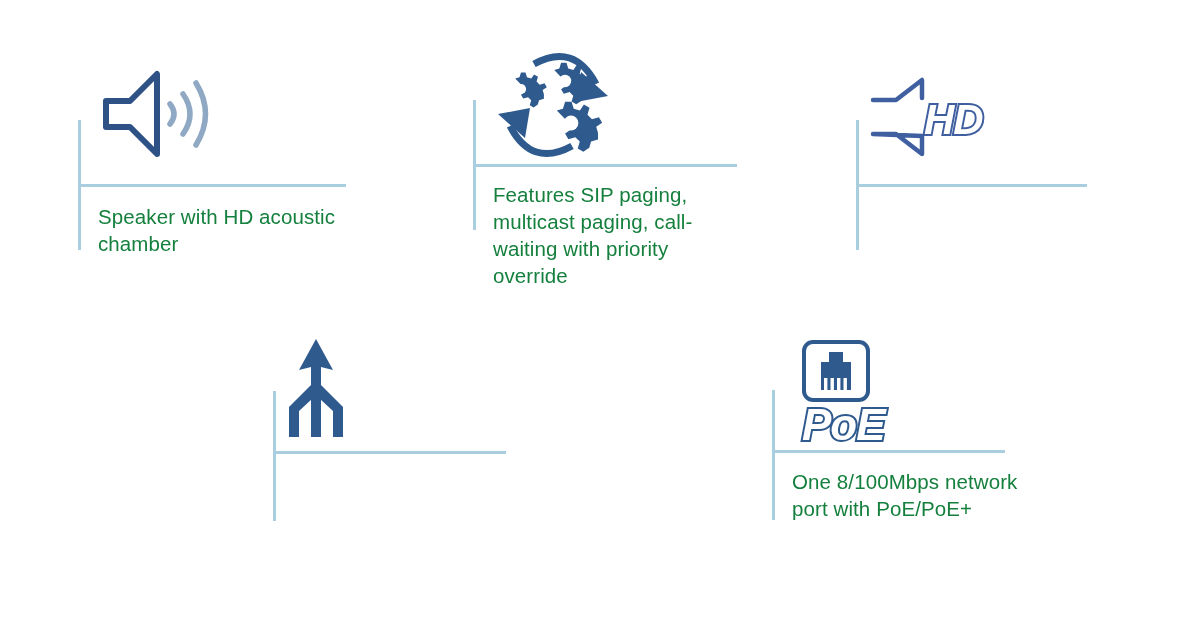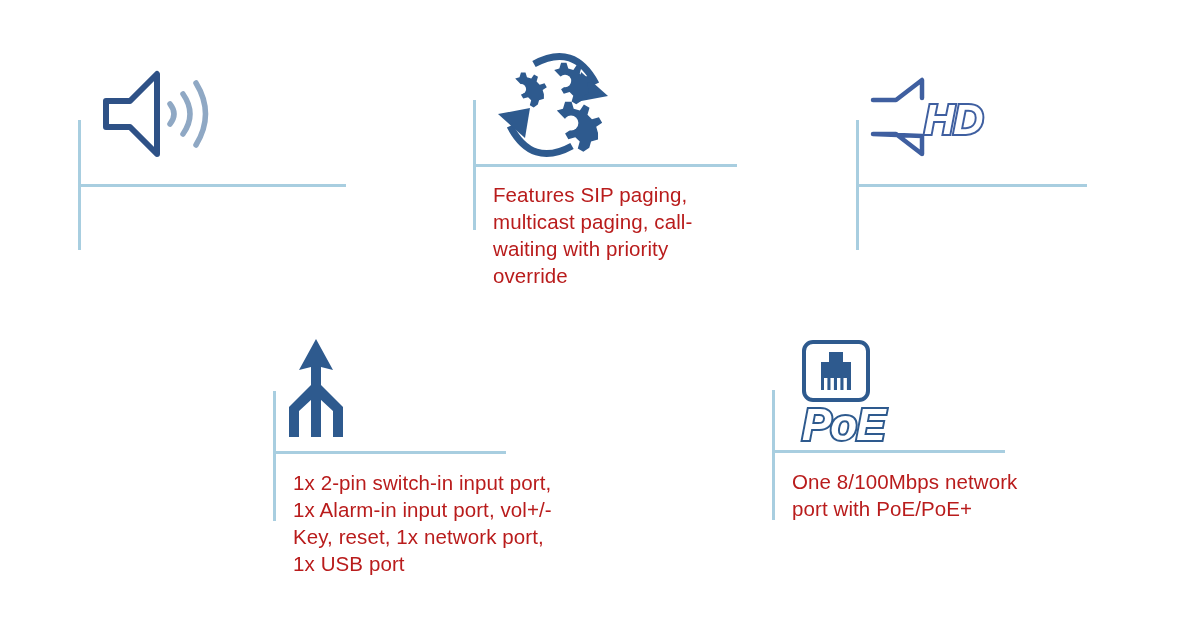--- a/index.html
+++ b/index.html
@@ -30,21 +30,21 @@
   .rule-h {
     position: absolute;
     height: 3px;
     background: #a8cee0;
   }
   .icon-wrap {
     position: absolute;
   }
   .caption {
     position: absolute;
-    color: #b91c1c;
+    color: #15803d;
     font-family: "Liberation Sans", sans-serif;
     font-size: 20.5px;
     line-height: 27px;
     letter-spacing: 0.1px;
     white-space: pre-line;
   }
   svg { display: block; overflow: visible; }
 </style>
 </head>
 <body>
@@ -57,20 +57,21 @@
 
     <div class="icon-wrap" style="left:100px; top:68px;">
       <svg width="115" height="92" viewBox="0 0 115 92">
         <path d="M6 33 L30 33 L57 6 L57 86 L30 59 L6 59 Z" fill="none" stroke="#2e5186" stroke-width="6" stroke-linejoin="round" stroke-linecap="round"></path>
         <path d="M70 36 Q78 46 70 56" fill="none" stroke="#8fa8c4" stroke-width="5.5" stroke-linecap="round"></path>
         <path d="M83 26 Q97 46 83 66" fill="none" stroke="#8fa8c4" stroke-width="5.5" stroke-linecap="round"></path>
         <path d="M96 15 Q115 46 96 77" fill="none" stroke="#8fa8c4" stroke-width="5.5" stroke-linecap="round"></path>
       </svg>
     </div>
 
+    <div class="caption" style="left:98px; top:203px; width:300px;">Speaker with HD acoustic chamber</div>
   </div>
 
   <div class="feature" style="left:400px; top:0; width:400px; height:320px;">
     <div class="rule-v" style="left:73px; top:100px; height:130px;"></div>
     <div class="rule-h" style="left:73px; top:164px; width:264px;"></div>
 
     <div class="icon-wrap" style="left:88px; top:50px;">
       <svg width="130" height="110" viewBox="0 0 130 110">
 
         <path d="M46 14 Q86 -8 108 34" fill="none" stroke="#2e5a8e" stroke-width="7" stroke-linecap="butt"></path>
@@ -117,21 +118,20 @@
     <div class="rule-h" style="left:73px; top:151px; width:233px;"></div>
 
     <div class="icon-wrap" style="left:82px; top:37px;">
       <svg width="68" height="100" viewBox="0 0 68 100">
         <path d="M34 2 L51 33 L39 30 L39 100 L29 100 L29 30 L17 33 Z" fill="#2e5a8e"></path>
         <path d="M7 100 L7 70 L30 47 L30 62 L17 74 L17 100 Z" fill="#2e5a8e"></path>
         <path d="M61 100 L61 70 L38 47 L38 62 L51 74 L51 100 Z" fill="#2e5a8e"></path>
       </svg>
     </div>
 
-    <div class="caption" style="left:93px; top:169px; width:266px;">1x 2-pin switch-in input port, 1x Alarm-in input port, vol+/- Key, reset, 1x network port, 1x USB port</div>
   </div>
 
   <div class="feature" style="left:700px; top:300px; width:400px; height:330px;">
     <div class="rule-v" style="left:72px; top:90px; height:130px;"></div>
     <div class="rule-h" style="left:72px; top:150px; width:233px;"></div>
 
     <div class="icon-wrap" style="left:100px; top:40px;text-align:right;">
       <svg width="96" height="112" viewBox="0 0 96 112">
         <rect x="4" y="2" width="64" height="58" rx="9" ry="9" fill="none" stroke="#2e5a8e" stroke-width="4"></rect>
         <path d="M21 50 L21 22 L29 22 L29 12 L43 12 L43 22 L51 22 L51 50 Z" fill="#2e5a8e"></path>

